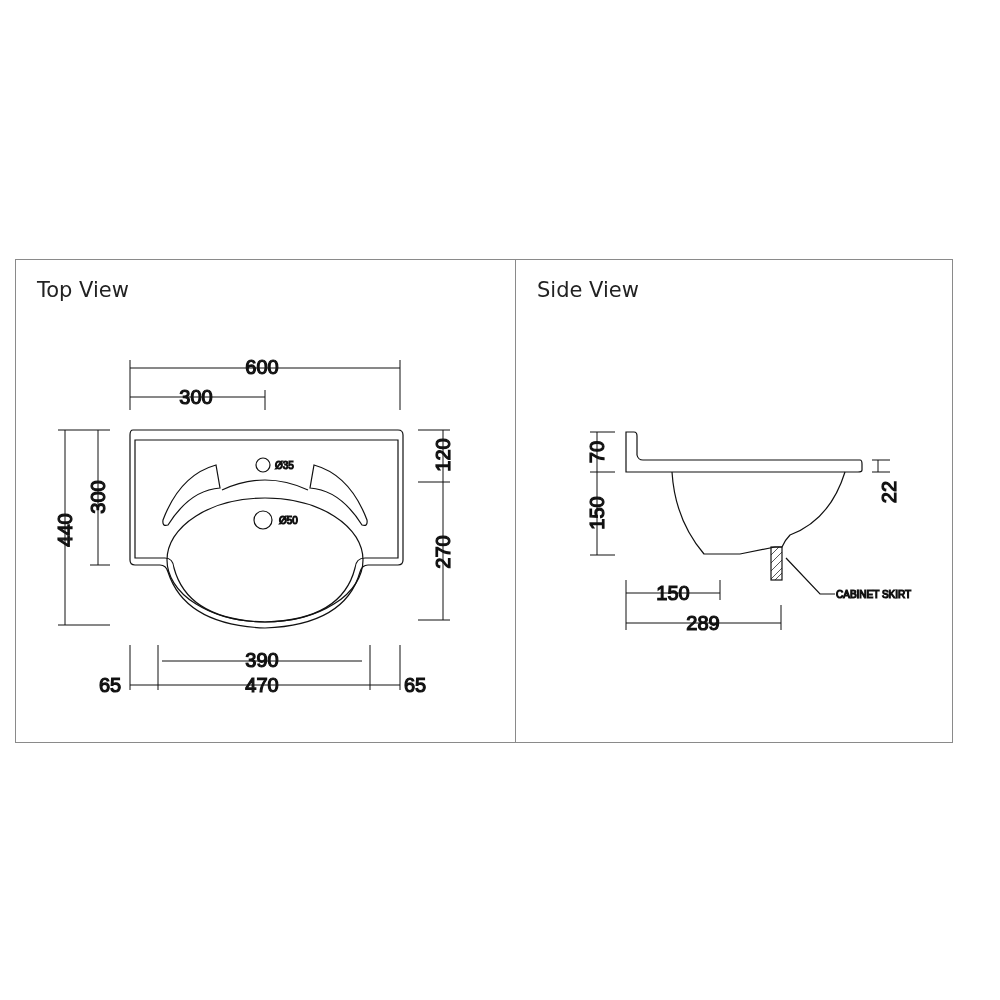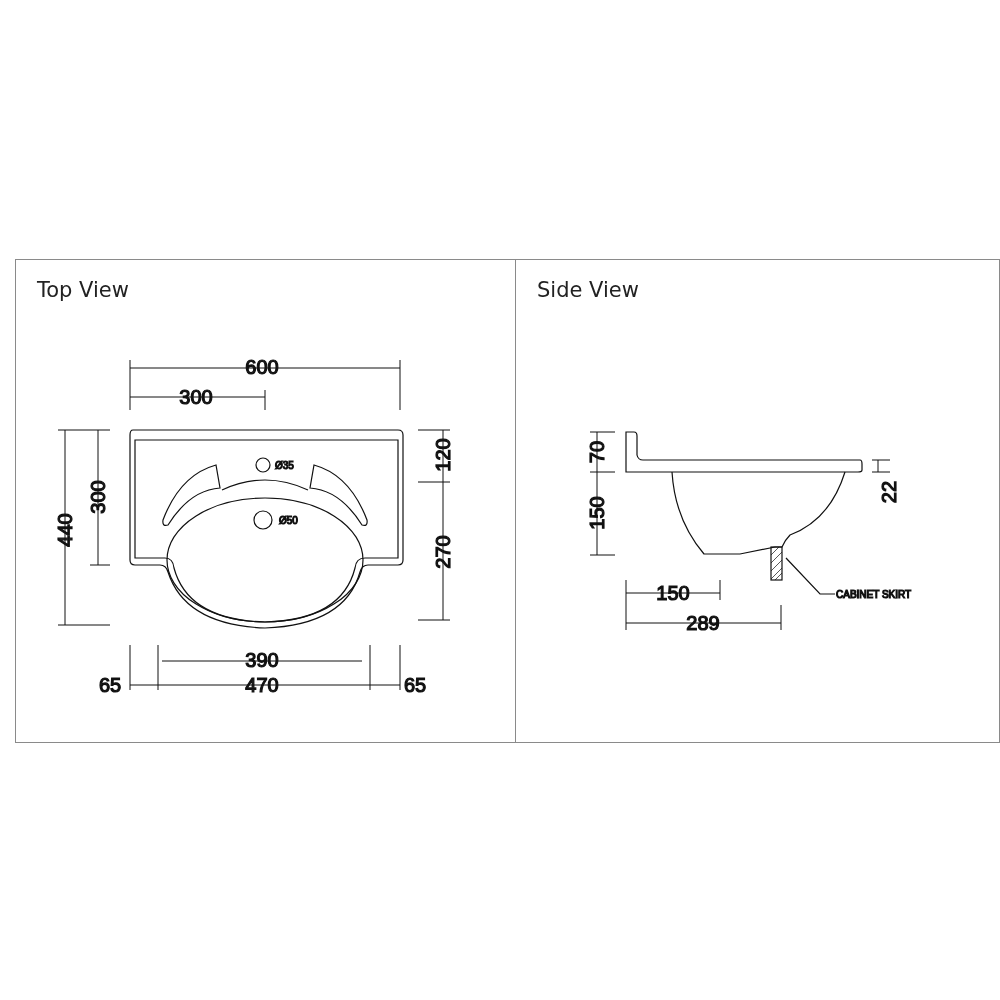--- a/index.html
+++ b/index.html
@@ -9,21 +9,21 @@
   svg { position:absolute; left:0; top:0; }
   .dim { font-family:"Liberation Sans", sans-serif; font-size:20px; fill:#111; }
   .small { font-family:"Liberation Sans", sans-serif; font-size:10px; fill:#111; }
 </style>
 </head>
 <body>
 
 <div class="panel" style="left:15px;top:259px;width:534px;height:484px;">
   <div class="panel-title">Top View</div>
 </div>
-<div class="panel" style="left:515px;top:259px;width:485px;height:484px;">
+<div class="panel" style="left:515px;top:259px;width:438px;height:484px;">
   <div class="panel-title">Side View</div>
 </div>
 
 <svg width="1000" height="1000" viewBox="0 0 1000 1000" fill="none" stroke="#111" stroke-width="1.2">
 
   <g>
     <path d="M133,430 L398,430 Q403,430 403,435 L403,560 Q403,565 398,565 L368,565 Q362,565 360,572 Q345,625 265,628 Q185,625 168,572 Q166,565 160,565 L135,565 Q130,565 130,560 L130,435 Q130,430 133,430 Z"></path>
     <path d="M135,440 L398,440 L398,558 L365,558 Q356,558 355,568 Q342,620 265,622 Q188,620 174,568 Q173,558 165,558 L135,558 Z"></path>
     <ellipse cx="265" cy="560" rx="98" ry="62"></ellipse>
     <path d="M216,465 Q180,475 163,520 Q162,527 168,525 Q190,490 220,488 Z"></path>

